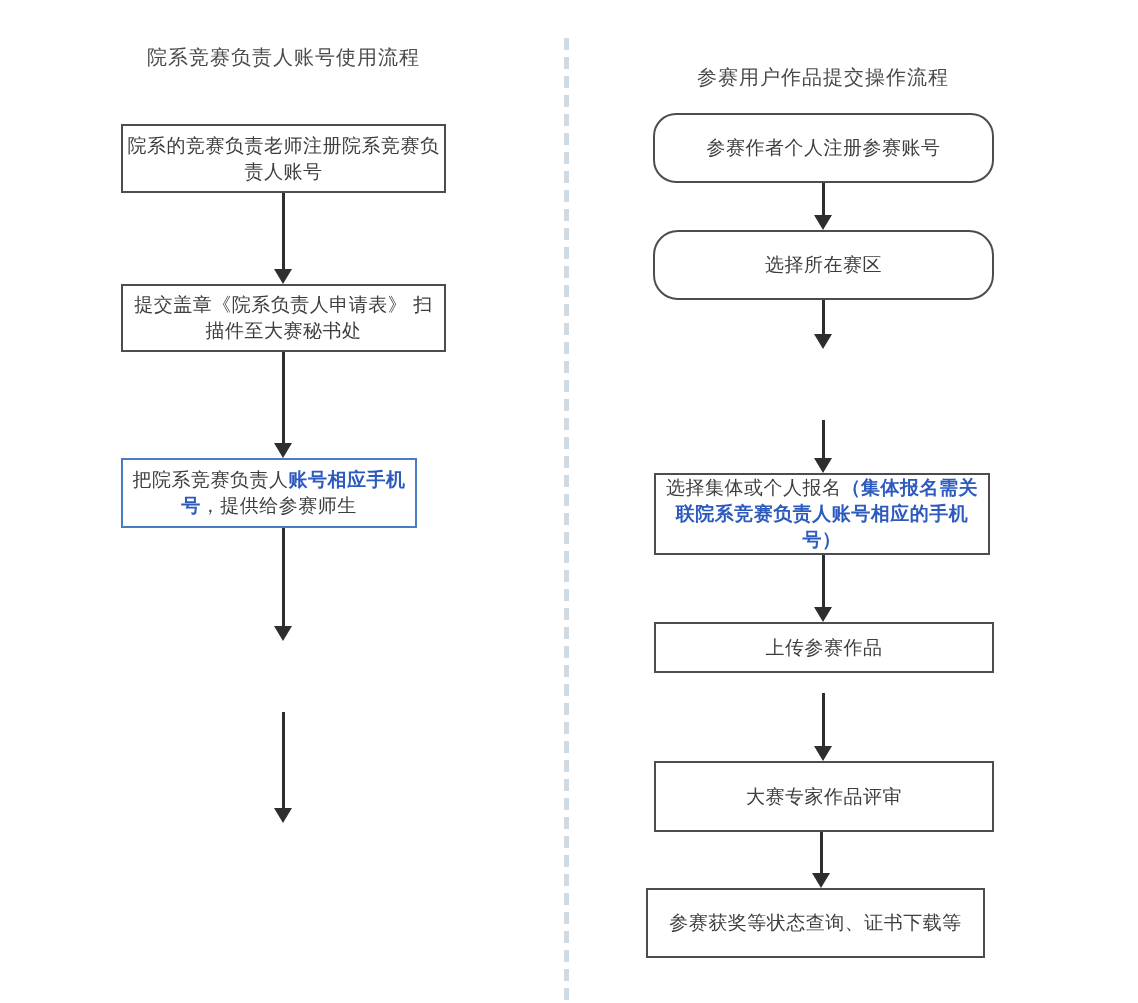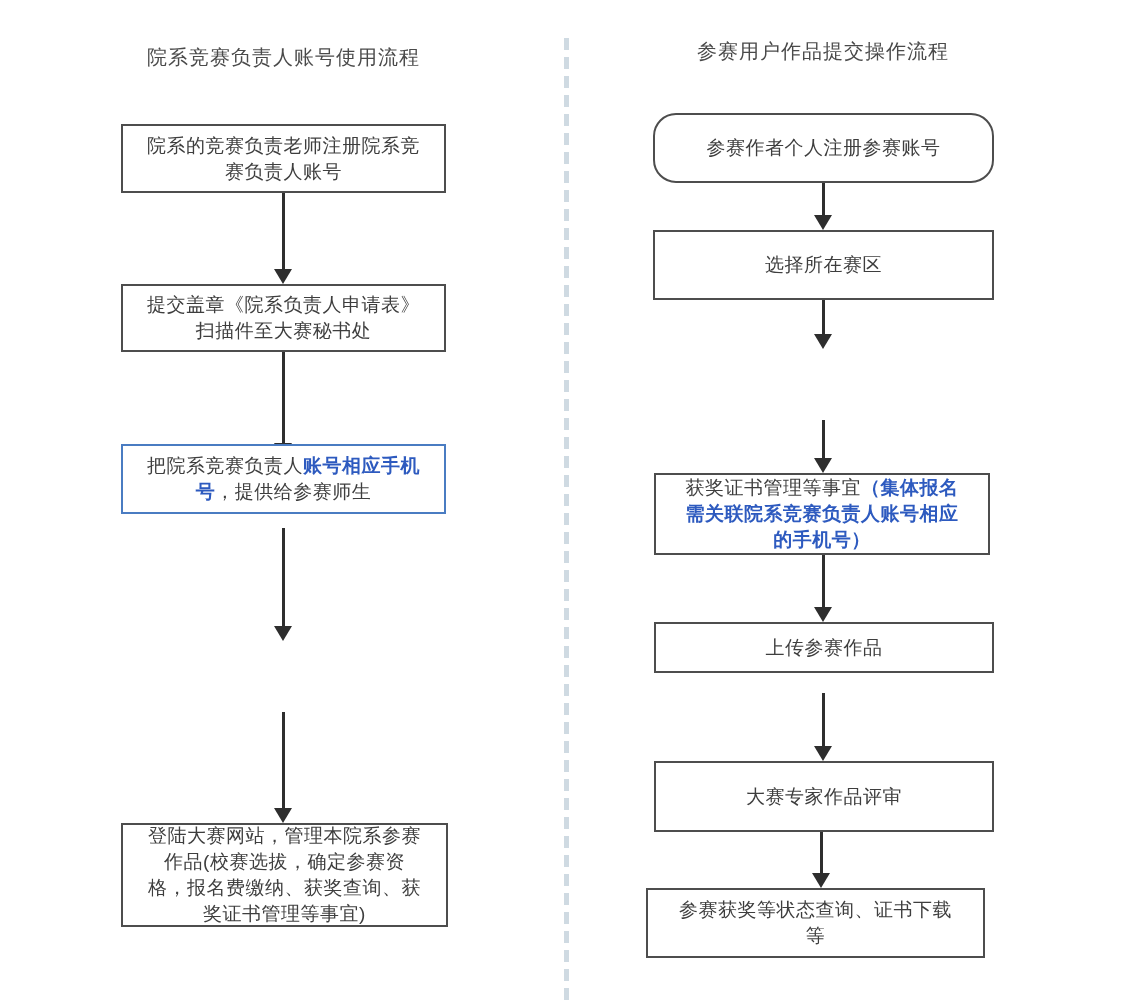--- a/index.html
+++ b/index.html
@@ -33,21 +33,21 @@
     border:2px solid #4d4d4d;
     background:#ffffff;
     display:flex;
     align-items:center;
     justify-content:center;
     text-align:center;
     font-size:19px;
     line-height:26px;
     letter-spacing:.5px;
     color:#3e3e3e;
-    padding:4px 23px;
+    padding:4px 4px;
   }
   .box .inner{display:inline-block;}
   .box.blue-border{border-color:#4a7cc2;border-width:2px;}
   .hl{color:#2d5abf;font-weight:700;}
   .arrow{position:absolute;width:20px;transform:translateX(-50%);}
   .arrow .shaft{
     position:absolute;left:50%;top:0;bottom:10px;
     width:3px;margin-left:-1.5px;background:#2e2e2e;
   }
   .arrow .head{
@@ -78,67 +78,64 @@
 
   <div class="box" style="left:113px;top:284px;width:325px;height:68px;justify-content:flex-end;">
     <span class="inner">提交盖章《院系负责人申请表》 扫描件至大赛秘书处</span>
   </div>
 
   <div class="arrow" style="left:275px;top:352px;height:106px;">
     <i class="shaft"></i>
     <i class="head"></i>
   </div>
 
-  <div class="box blue-border" style="left:113px;top:444px;width:325px;height:70px;">
+  <div class="box blue-border" style="left:113px;top:458px;width:296px;height:70px;">
     <span class="inner"><span>把院系竞赛负责人</span><span class="hl">账号相应手机号</span><span>，提供给参赛师生</span></span>
   </div>
 
   <div class="arrow" style="left:275px;top:528px;height:113px;">
     <i class="shaft"></i>
     <i class="head"></i>
   </div>
 
 
   <div class="arrow" style="left:275px;top:712px;height:111px;">
     <i class="shaft"></i>
     <i class="head"></i>
   </div>
 
-  <div class="box" style="left:113px;top:823px;width:327px;height:104px;">
-    <span class="inner">登陆大赛网站，管理本院系参赛作品(校赛选拔，确定参赛资格，报名费缴纳、获奖查询、获奖证书管理等事宜)</span>
-  </div>
 
-  <div class="flow-title" style="left:645px;top:38px;width:340px;">参赛用户作品提交操作流程</div>
+  <div class="flow-title" style="left:645px;top:64px;width:340px;">参赛用户作品提交操作流程</div>
 
   <div class="box" style="left:645px;top:113px;width:341px;height:70px;border-radius:23px;">
     <span class="inner">参赛作者个人注册参赛账号</span>
   </div>
 
   <div class="arrow" style="left:815px;top:183px;height:47px;">
     <i class="shaft"></i>
     <i class="head"></i>
   </div>
 
-  <div class="box" style="left:645px;top:230px;width:341px;height:70px;">
+  <div class="box" style="left:645px;top:230px;width:341px;height:70px;border-radius:25px;">
     <span class="inner">选择所在赛区</span>
   </div>
 
   <div class="arrow" style="left:815px;top:300px;height:49px;">
     <i class="shaft"></i>
     <i class="head"></i>
   </div>
 
 
   <div class="arrow" style="left:815px;top:420px;height:53px;">
     <i class="shaft"></i>
     <i class="head"></i>
   </div>
 
   <div class="box" style="left:646px;top:473px;width:336px;height:82px;">
-    <span class="inner"><span>获奖证书管理等事宜</span><span class="hl">（集体报名需关联院系竞赛负责人账号相应的手机号）</span><span></span></span>
+    <span class="inner"><span>选择集体或个人报名</span><span class="hl">（集体报名需关联院系竞赛负责人账号相应的手机号）</span><span></span></span>
   </div>
 
   <div class="arrow" style="left:815px;top:555px;height:67px;">
     <i class="shaft"></i>
     <i class="head"></i>
   </div>
 
   <div class="box" style="left:646px;top:622px;width:340px;height:51px;">
     <span class="inner">上传参赛作品</span>
   </div>

